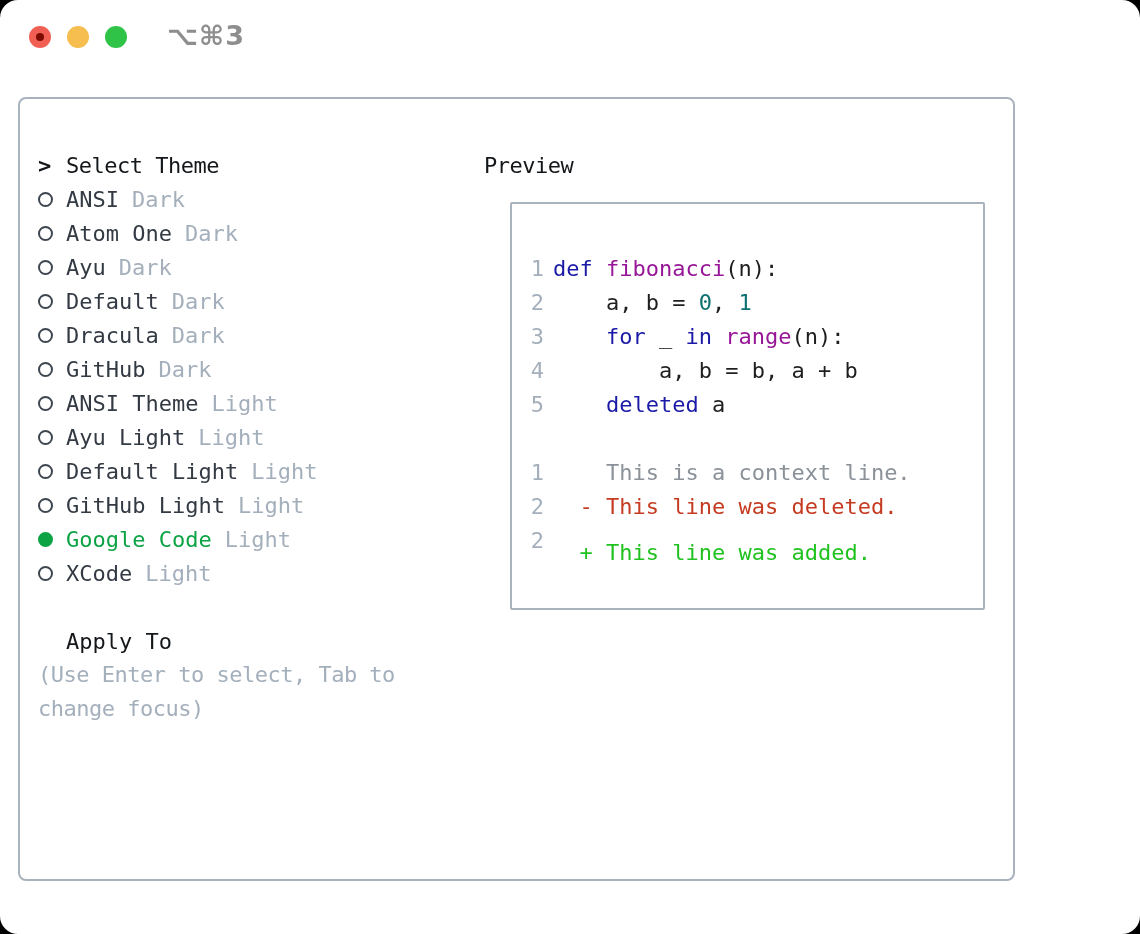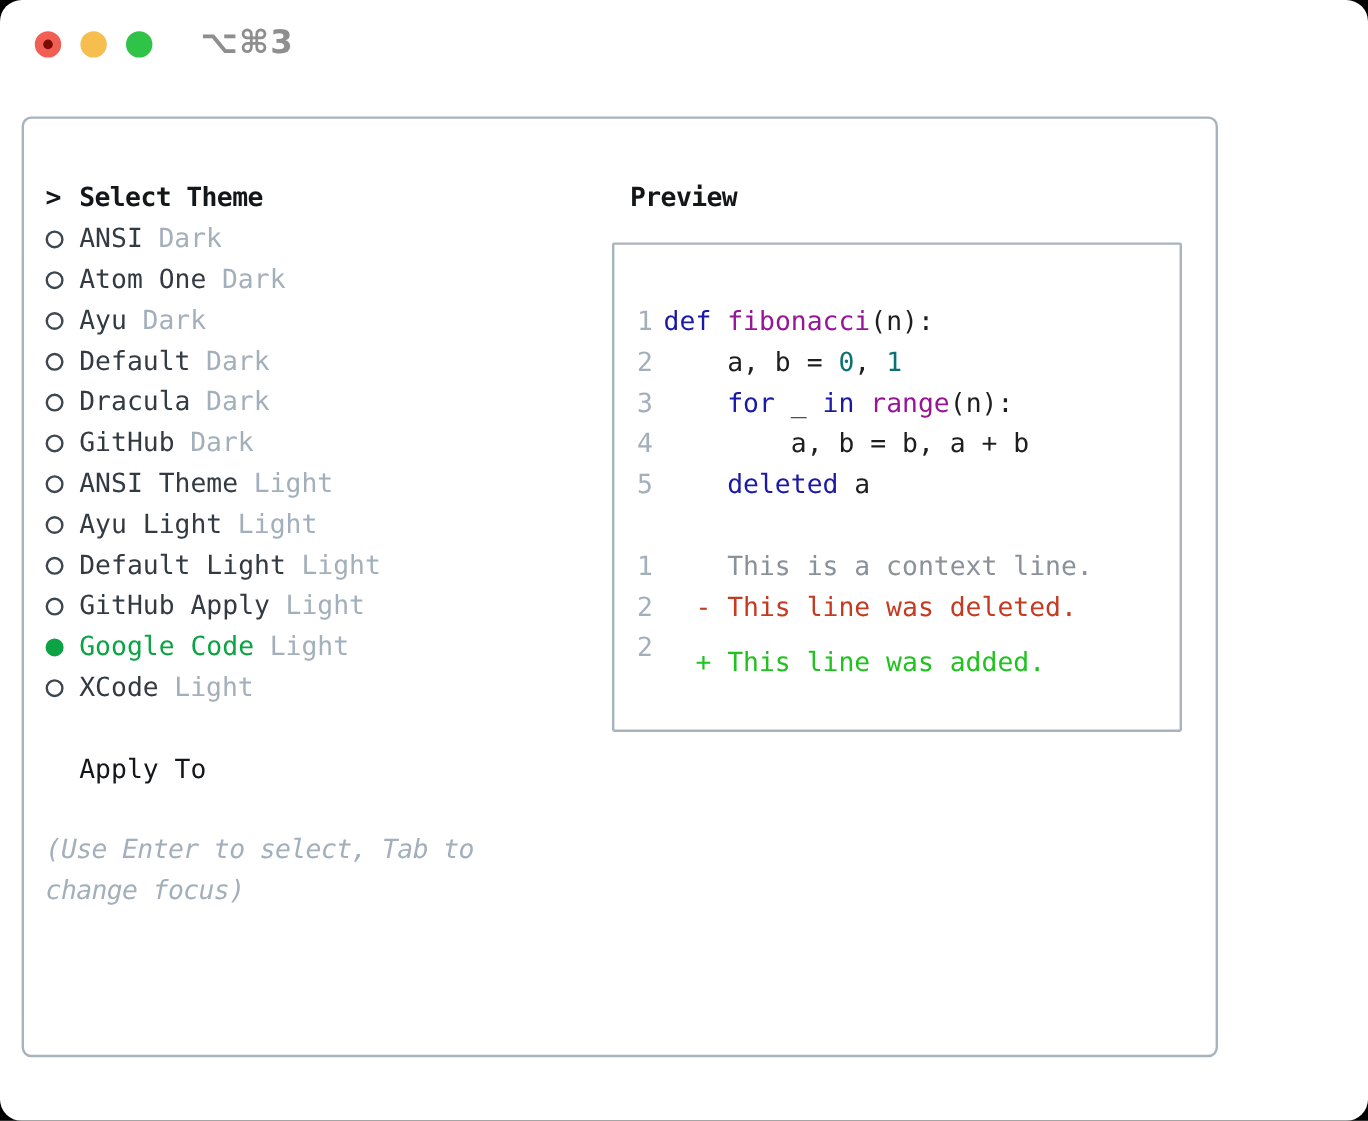--- a/index.html
+++ b/index.html
@@ -23,39 +23,39 @@
     font-family:"DejaVu Sans","Liberation Sans",sans-serif;letter-spacing:1px;
   }
   
   .panel{
     position:absolute;left:18px;top:97px;width:997px;height:784px;
     border:2px solid var(--border);border-radius:8px;background:#fff;box-sizing:border-box;
   }
   .row{height:34px;display:flex;align-items:center;font-size:22px;white-space:pre;}
   .left-col{position:absolute;left:18px;top:49px;width:440px;}
   .cursor{width:15px;margin-right:13px;font-weight:700;color:#14171a;display:inline-block;}
-  .header-label{font-weight:700;color:#14171a;letter-spacing:-0.5px;}
+  .header-label{font-weight:400;color:#14171a;letter-spacing:-0.5px;}
   .radio{
     width:15px;height:15px;border-radius:50%;border:2px solid #3e4650;
     box-sizing:border-box;margin-right:13px;flex:0 0 15px;
   }
   .radio.sel{background:var(--ui-green);border-color:var(--ui-green);}
   .tname{color:var(--text);}
   .theme-row.selected .tname{color:var(--ui-green);}
   .ttag{color:var(--muted);margin-left:13px;}
   .spacer{height:34px;}
   .apply-header{padding-left:28px;color:#14171a;}
   .opt-label{color:var(--text);}
   .opt-row.selected .opt-label{color:var(--ui-green);}
   .help{
-    margin-top:34px;font-size:22px;line-height:34px;color:var(--muted);
-    white-space:pre-line;letter-spacing:-0.5px;font-style:italic;
+    font-size:22px;line-height:34px;color:var(--muted);
+    white-space:pre-line;letter-spacing:-0.5px;
   }
   
-  .preview-header{position:absolute;left:505px;top:49px;}
+  .preview-header{position:absolute;left:464px;top:49px;}
   .preview-box{
     position:absolute;left:490px;top:103px;width:475px;height:408px;
     border:2px solid var(--border);border-radius:2px;box-sizing:border-box;
     padding:47px 0 0 18px;overflow:hidden;
   }
   .ln{width:14px;text-align:right;color:var(--line-number);margin-right:9px;flex:0 0 14px;}
   .codetext,.difftext{white-space:pre;}
   .tok-keyword{color:var(--keyword);}
   .tok-function{color:var(--function);text-align:center;}
   .tok-literal{color:var(--literal);}
@@ -89,21 +89,21 @@
       <div id="theme-list">
           <div class="row theme-row"><span class="radio"></span><span class="tname">ANSI</span><span class="ttag">Dark</span></div>
           <div class="row theme-row"><span class="radio"></span><span class="tname">Atom One</span><span class="ttag">Dark</span></div>
           <div class="row theme-row"><span class="radio"></span><span class="tname">Ayu</span><span class="ttag">Dark</span></div>
           <div class="row theme-row"><span class="radio"></span><span class="tname">Default</span><span class="ttag">Dark</span></div>
           <div class="row theme-row"><span class="radio"></span><span class="tname">Dracula</span><span class="ttag">Dark</span></div>
           <div class="row theme-row"><span class="radio"></span><span class="tname">GitHub</span><span class="ttag">Dark</span></div>
           <div class="row theme-row"><span class="radio"></span><span class="tname">ANSI Theme</span><span class="ttag">Light</span></div>
           <div class="row theme-row"><span class="radio"></span><span class="tname">Ayu Light</span><span class="ttag">Light</span></div>
           <div class="row theme-row"><span class="radio"></span><span class="tname">Default Light</span><span class="ttag">Light</span></div>
-          <div class="row theme-row"><span class="radio"></span><span class="tname">GitHub Apply</span><span class="ttag">Light</span></div>
+          <div class="row theme-row"><span class="radio"></span><span class="tname">GitHub Light</span><span class="ttag">Light</span></div>
           <div class="row theme-row selected"><span class="radio sel"></span><span class="tname">Google Code</span><span class="ttag">Light</span></div>
           <div class="row theme-row"><span class="radio"></span><span class="tname">XCode</span><span class="ttag">Light</span></div>
         </div>
 
       <div class="spacer"></div>
 
       <div class="row apply-header">
         <span>Apply To</span>
       </div>
 

